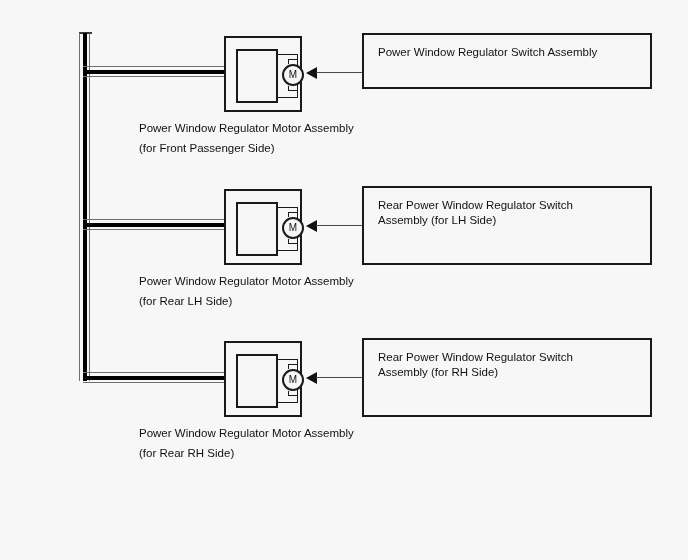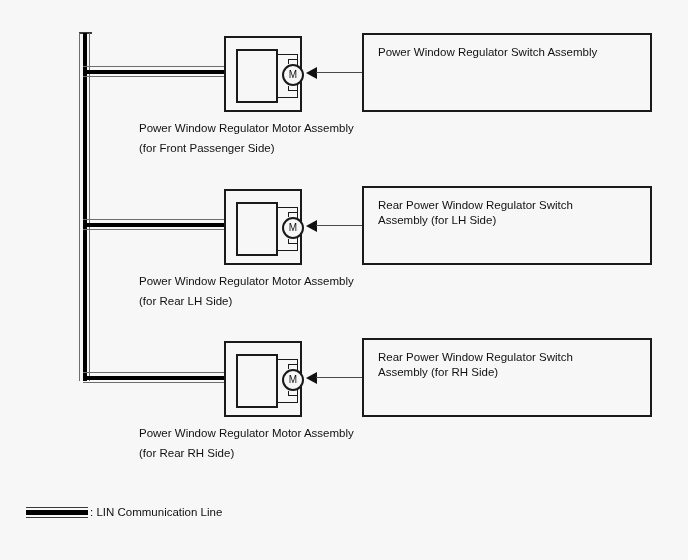--- a/index.html
+++ b/index.html
@@ -246,21 +246,21 @@
     <div class="motor-inner"></div>
     <div class="motor-bracket"></div>
     <div class="motor-tab top"></div>
     <div class="motor-tab bot"></div>
     <div class="motor-circle">M</div>
   </div>
 
   <div class="arrow-head" style="left:306px; top:67px;"></div>
   <div class="arrow-line" style="left:316px; top:72px; width:46px;"></div>
 
-  <div class="switch-box" style="left:362px; top:33px; width:290px; height:79px;">Power Window Regulator Switch Assembly</div>
+  <div class="switch-box" style="left:362px; top:33px; width:290px; height:56px;">Power Window Regulator Switch Assembly</div>
 
   <div class="caption" style="left:139px; top:118px; width:300px;">Power Window Regulator Motor Assembly
 (for Front Passenger Side)</div>
 
   <div class="motor-box" style="left:224px; top:189px; width:78px; height:76px;">
     <div class="motor-inner"></div>
     <div class="motor-bracket"></div>
     <div class="motor-tab top"></div>
     <div class="motor-tab bot"></div>
     <div class="motor-circle">M</div>
@@ -285,22 +285,14 @@
 
   <div class="arrow-head" style="left:306px; top:372px;"></div>
   <div class="arrow-line" style="left:316px; top:377px; width:46px;"></div>
 
   <div class="switch-box" style="left:362px; top:338px; width:290px; height:79px;">Rear Power Window Regulator Switch
 Assembly (for RH Side)</div>
 
   <div class="caption" style="left:139px; top:423px; width:300px;">Power Window Regulator Motor Assembly
 (for Rear RH Side)</div>
 
-  <div class="legend" style="left:26px; top:505px;">
-    <div class="legend-swatch">
-      <div class="rail-top"></div>
-      <div class="core"></div>
-      <div class="rail-bot"></div>
-    </div>
-    <div class="legend-text">: LIN Communication Line</div>
-  </div>
 
 </div>
 
 </body></html>

